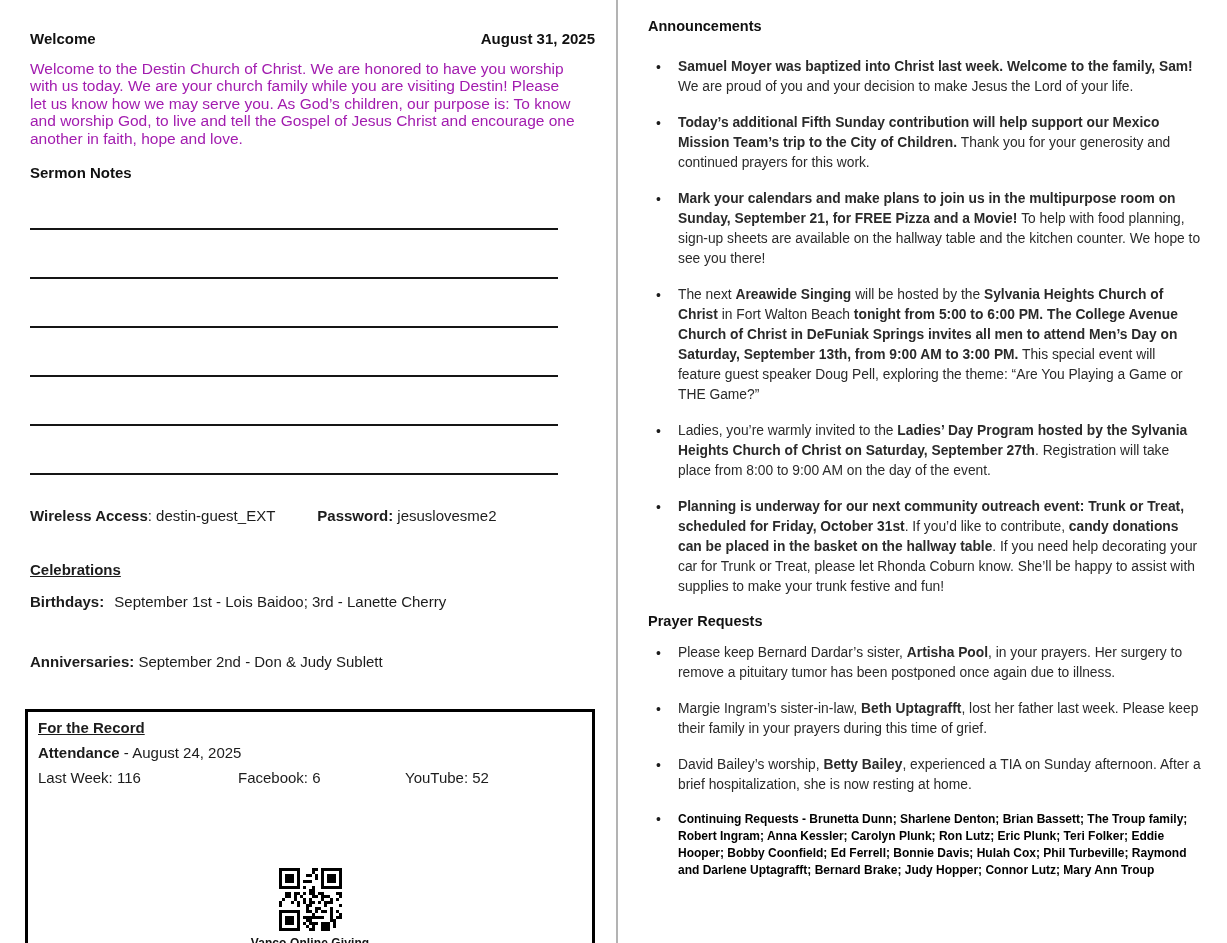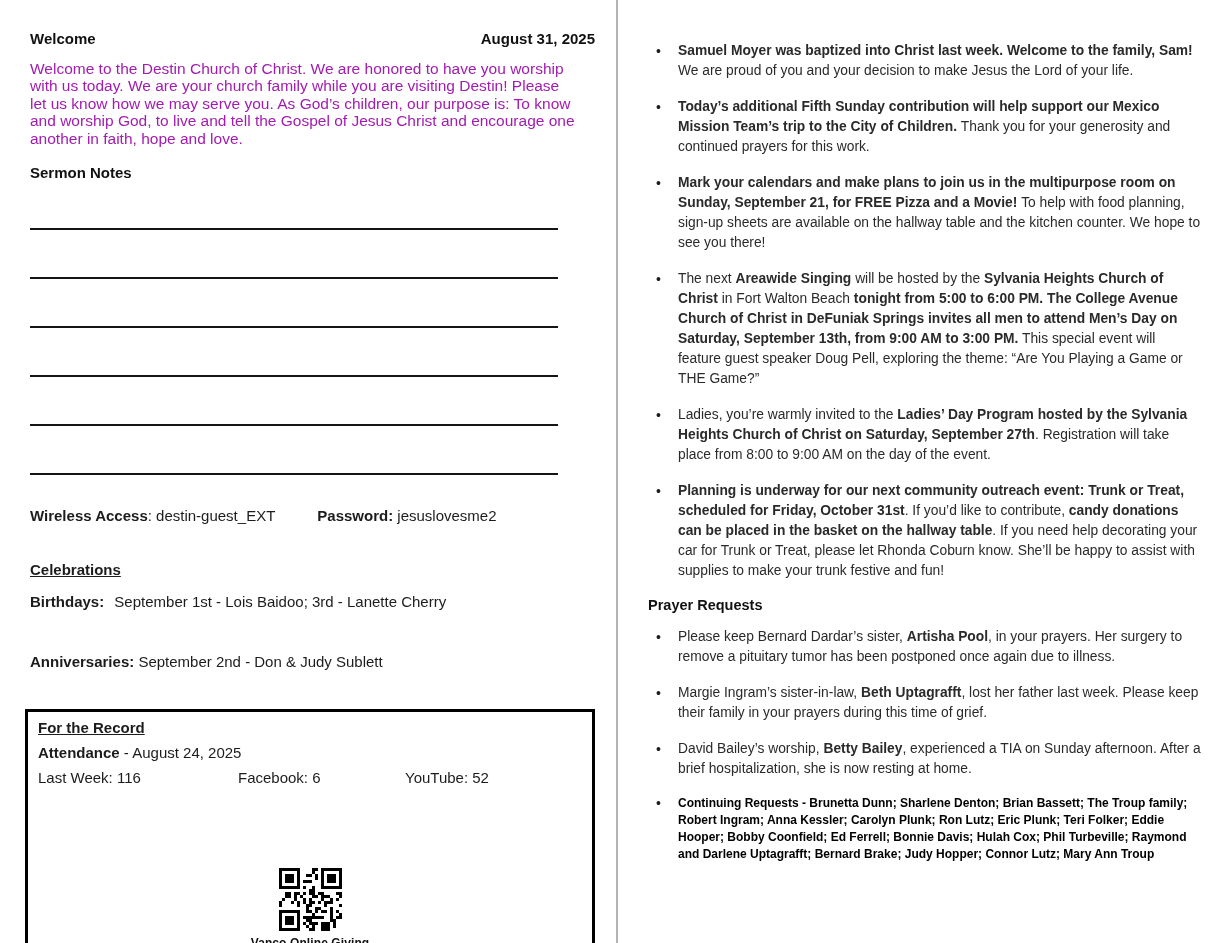--- a/index.html
+++ b/index.html
@@ -222,20 +222,21 @@
       <div class="qr-caption">Vanco Online Giving</div>
     </div>
   </div>
 
 </div>
 
 <div class="divider"></div>
 
 <div class="page-right">
 
+  <div class="rp-heading">Announcements</div>
 
   <ul class="rp-list">
     <li class="rp-item">
       <span class="rp-bullet">•</span>
       <span class="rp-text"><span class="bold">Samuel Moyer was baptized into Christ last week. Welcome to the family, Sam! </span><span>We are  proud of you and your decision to make Jesus the Lord of your life.</span></span>
     </li>
     <li class="rp-item">
       <span class="rp-bullet">•</span>
       <span class="rp-text"><span class="bold">Today’s additional Fifth Sunday contribution will help support our Mexico Mission Team’s trip to the City of Children. </span><span>Thank you for your generosity and continued prayers for this work.</span></span>
     </li>

